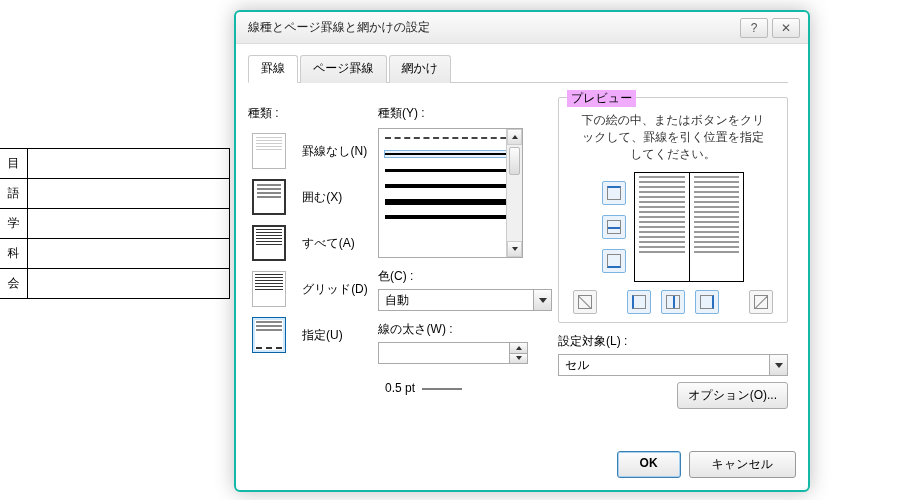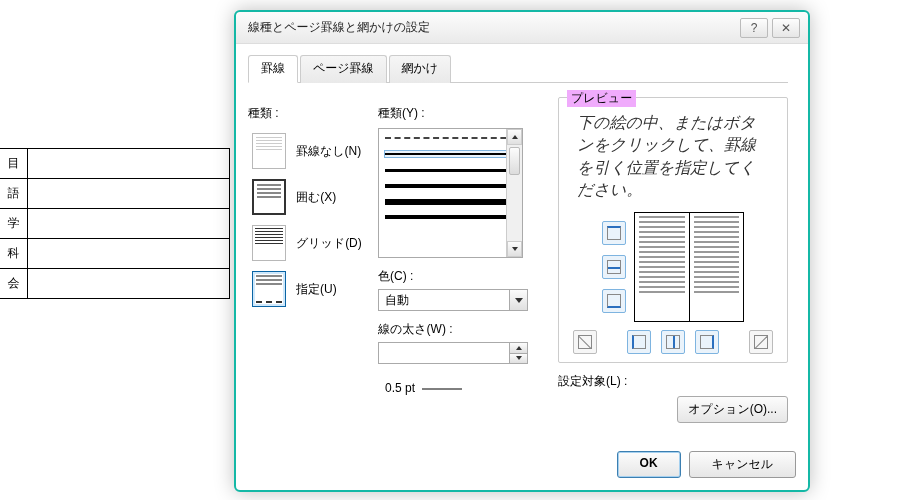--- a/index.html
+++ b/index.html
@@ -33,21 +33,21 @@
 
   .columns { display:flex; margin-top:10px; height: 340px; }
   .col { display:flex; flex-direction:column; }
   .col1 { width:130px; }
   .col2 { width:170px; }
   .col3 { flex:1; padding-left:10px; }
 
   .heading { margin-bottom:6px;margin-top:12px; }
 
   
-  .preset { display:flex; align-items:center; height:46px; gap:10px; padding-left:4px;}
+  .preset { display:flex; align-items:center; height:46px; gap:16px; padding-left:4px;}
   .preset-icon { width:34px; height:36px; border:1px solid #b8b8b8; background:#fff;
     display:flex; flex-direction:column; padding:3px; gap:2px; }
   .peline { height:2px; background:#888; }
   .preset.selected .preset-icon { border:1px solid #0a64a4; box-shadow:0 0 0 2px #cfe8fb inset; }
   .preset-icon.none .peline { background:#ccc; height:1px; }
   .preset-icon.box { border:2px solid #333; padding:3px; }
   .preset-icon.all { border:2px solid #333; padding:2px; }
   .preset-icon.all .peline { background:#333; height:1px; }
   .preset-icon.grid { padding:2px; }
   .preset-icon.grid .peline { background:#333; height:1px; }
@@ -68,35 +68,35 @@
   .ls.double { height:6px; border-top:2px solid #000; padding-top:2px; box-shadow: inset 0 2px 0 0 #000; }
   .scrollbar { position:absolute; right:0; top:0; bottom:0; width:16px;
     background:#f0f0f0; border-left:1px solid #ccc; display:flex; flex-direction:column; }
   .sb-btn{ height:16px; background:linear-gradient(#fcfcfc,#e0e0e0); border:1px solid #ccc;
     display:flex; align-items:center; justify-content:center; font-size:9px; color:#555;}
   .sb-thumb{ flex:0 0 28px; margin:2px; background:linear-gradient(#fcfcfc,#dcdcdc);
     border:1px solid #bbb; border-radius:2px; }
   .sb-track{ flex:1; }
 
   .field-label { margin-top:10px; margin-bottom:4px; }
-  .combo { display:flex; width:150px; height:22px; border:1px solid #aaa; }
+  .combo { display:flex; width:174px; height:22px; border:1px solid #aaa; }
   .combo .val { flex:1; padding:2px 6px; background:#fff; }
   .combo .btn { width:18px; background:linear-gradient(#fcfcfc,#e0e0e0);
     border-left:1px solid #aaa; display:flex; align-items:center; justify-content:center;}
   .spin { display:flex; width:150px; height:22px; border:1px solid #aaa;}
   .spin .val{ flex:1; padding:2px 6px;margin-top:36px;}
   .spin .btns{ width:18px; display:flex; flex-direction:column; border-left:1px solid #aaa;}
   .spin .sbn{ flex:1; background:linear-gradient(#fcfcfc,#e0e0e0); display:flex;
     align-items:center; justify-content:center; font-size:8px;}
   .spin .sbn+.sbn{ border-top:1px solid #aaa;}
 
   
   .groupbox { border:1px solid #ccc; border-radius:2px; position:relative; padding:10px 8px 8px 8px; margin-top:4px; }
   .groupbox .gtitle{ position:absolute; top:-8px; left:8px; background:#f0abfc; padding:0 4px;}
-  .hint { text-align:left; font-size:16px; color:#333; margin:4px 10px 10px 10px; line-height:1.4;font-style:italic;}
+  .hint { text-align:center; font-size:12px; color:#333; margin:4px 10px 10px 10px; line-height:1.4;}
   .pv-btn{ width:24px; height:24px; border:1px solid #7eb4e0; background:#eaf3fb;
     display:flex; align-items:center; justify-content:center; border-radius:2px;}
   .pv-btn.gray{ border-color:#bbb; background:#f6f6f6;}
   .pv-btn .sq{ width:14px; height:14px; border:1px solid #888;}
   .preview-box{ width:110px; height:110px; border:1px solid #000;
     display:flex; }
   .pv-col{ flex:1; display:flex; flex-direction:column; padding:3px 4px; gap:3px;}
   .pv-col+.pv-col{ border-left:1px solid #000;}
   .pv-line{ height:2px; background:#999; }
   .pv-side-col { display:flex; flex-direction:column; align-items:center; gap:10px; justify-content:center;}
@@ -191,20 +191,31 @@
         <div class="preset">
           <div class="preset-icon box">
             <div class="peline"></div>
               <div class="peline"></div>
               <div class="peline"></div>
               <div class="peline"></div>
           </div>
           <span>囲む(X)</span>
         </div>
 
+        <div class="preset">
+          <div class="preset-icon all">
+            <div class="peline"></div>
+              <div class="peline"></div>
+              <div class="peline"></div>
+              <div class="peline"></div>
+              <div class="peline"></div>
+              <div class="peline"></div>
+          </div>
+          <span>すべて(A)</span>
+        </div>
 
         <div class="preset">
           <div class="preset-icon grid">
             <div class="peline"></div>
               <div class="peline"></div>
               <div class="peline"></div>
               <div class="peline"></div>
               <div class="peline"></div>
               <div class="peline"></div>
           </div>
@@ -358,20 +369,26 @@
               </div>
             <div style="width:10px"></div>
             <div class="pv-btn gray bstroke-diag bstroke-diag2">
                 <div class="sq"></div>
               </div>
           </div>
         </div>
 
         <div class="apply-row">
           <div>設定対象(L) :</div>
+          <div class="combo" style="width:100%; margin-top:4px;">
+            <div class="val">セル</div>
+            <div class="btn">
+                <div class="tri-down"></div>
+              </div>
+          </div>
           <span class="opt-btn"><span>オプション(O)...</span></span>
           <div style="clear:both"></div>
         </div>
       </div>
     </div>
   </div>
 
   <div class="dlg-buttons">
     <div class="push-btn default"><span>OK</span></div>
     <div class="push-btn"><span>キャンセル</span></div>

